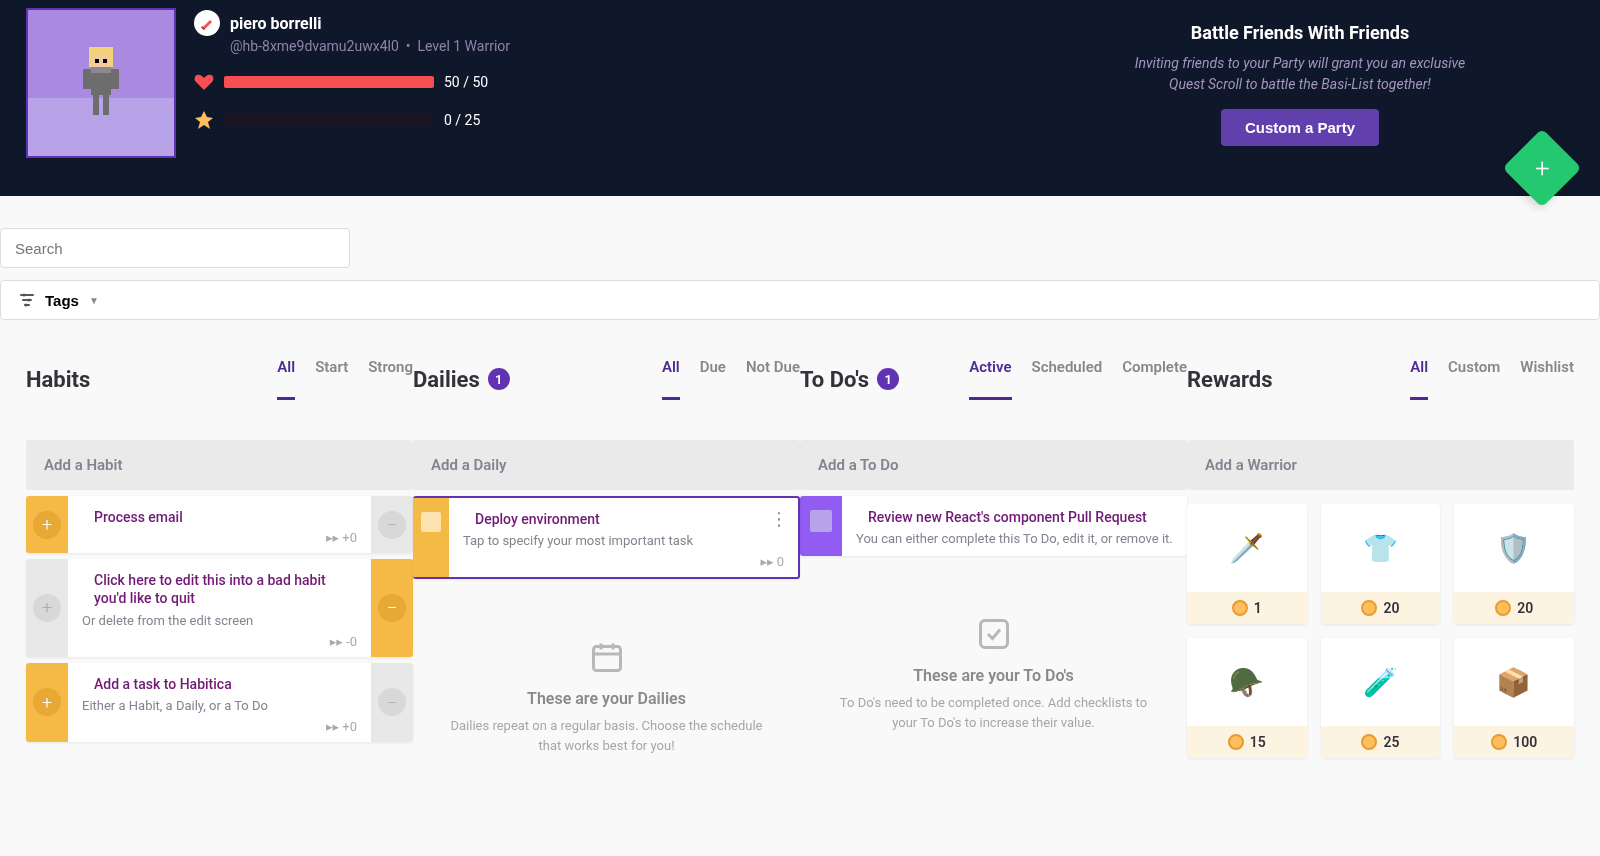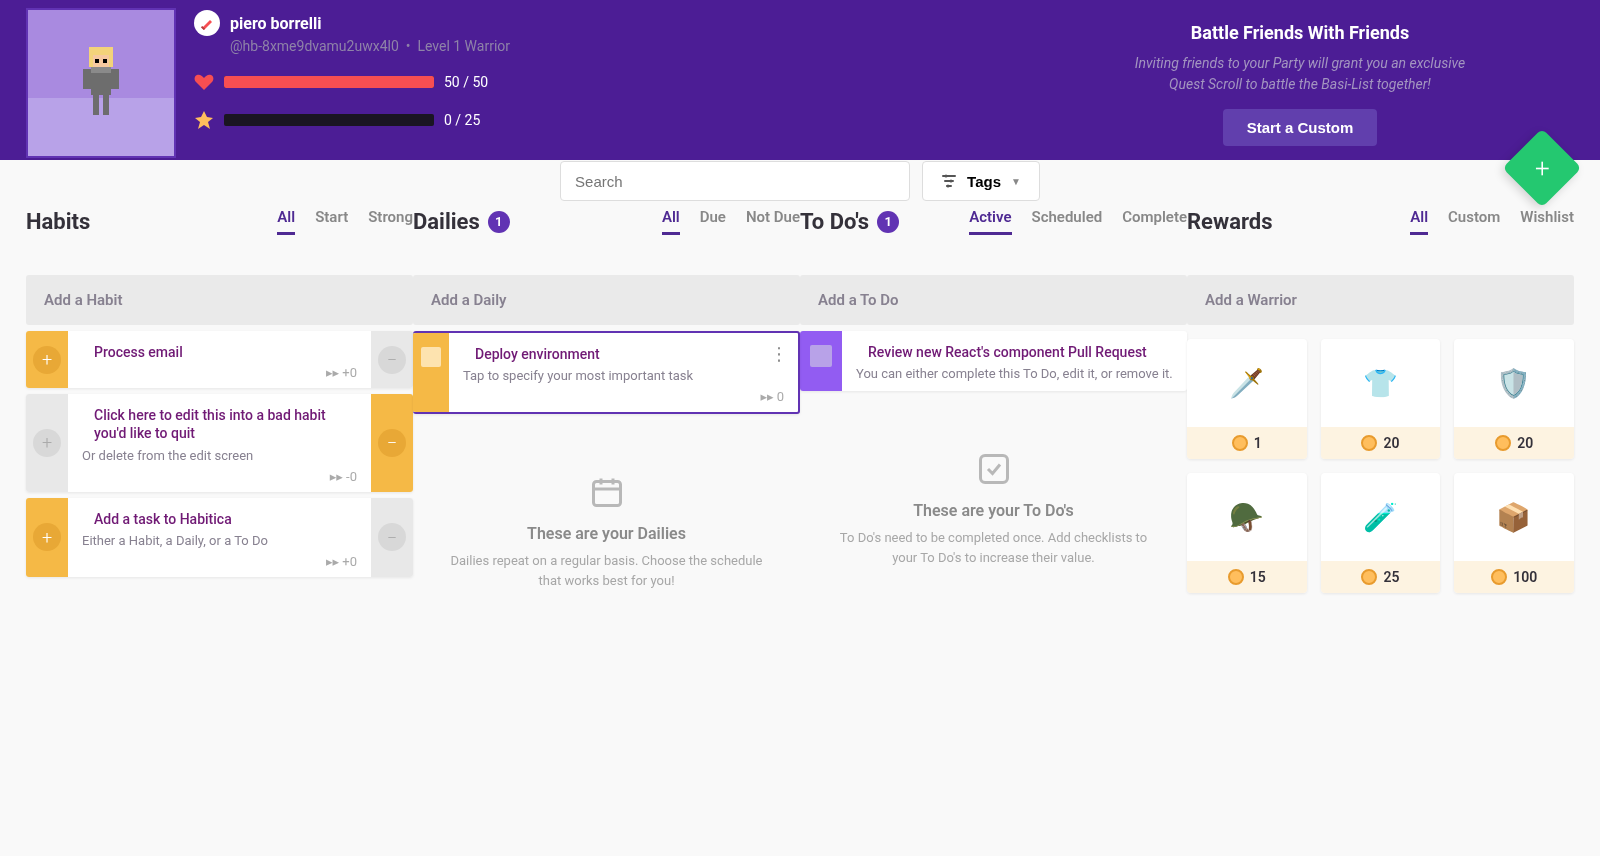--- a/index.html
+++ b/index.html
@@ -1,19 +1,19 @@
 <!DOCTYPE html>
 <html><head>
 <meta charset="utf-8">
 <style>
 * { box-sizing: border-box; margin: 0; padding: 0; }
 body { font-family: -apple-system, BlinkMacSystemFont, 'Segoe UI', Roboto, sans-serif; background: #f9f9f9; color: #34313a; width: 1600px; height: 856px; overflow: hidden; }
 
 
-.header { background: #4c1d95; height: 160px; display: flex; position: relative; }
+.header { background: #0f172a; height: 196px; display: flex; position: relative; }
 .avatar-box { width: 150px; height: 150px; margin: 8px 0 0 26px; background: #925cf2; border: 2px solid #6133b3; position: relative; }
 .avatar-box .upper { position: absolute; top: 0; left: 0; right: 0; height: 60%; background: #a98ae0; }
 .avatar-box .lower { position: absolute; bottom: 0; left: 0; right: 0; height: 40%; background: #b8a2e8; }
 .pixel-avatar { position: absolute; top: 50%; left: 50%; transform: translate(-50%,-50%); width: 52px; height: 80px; }
 .user-info { margin-left: 18px; padding-top: 10px; color: #fff; }
 .user-row { display: flex; align-items: center; gap: 10px; }
 .circle-icon { width: 26px; height: 26px; border-radius: 50%; background: #fff; display: flex; align-items: center; justify-content: center; }
 .username { font-weight: 700; font-size: 16px; }
 .user-sub { color: #8e82a8; font-size: 14px; margin-left: 36px; margin-top: 2px; }
 .stat-row { display: flex; align-items: center; gap: 10px; margin-top: 18px; }
@@ -22,32 +22,32 @@
 .stat-fill { position: absolute; top: 0; left: 0; bottom: 0; border-radius: 2px; }
 .stat-text { color: #fff; font-size: 14px; }
 .promo { position: absolute; right: 0; top: 0; width: 600px; text-align: center; color: #fff; padding-top: 22px; }
 .promo h2 { font-size: 18px; font-weight: 700; margin-bottom: 10px; }
 .promo p { color: #a395c0; font-style: italic; font-size: 14px; line-height: 1.5; }
 .promo-btn { background: #613fad; color: #fff; border: none; padding: 10px 24px; font-size: 15px; font-weight: 600; border-radius: 4px; margin-top: 14px; cursor: pointer; }
 .fab { position: absolute; right: 30px; top: 140px; width: 56px; height: 56px; background: #24c870; transform: rotate(45deg); border-radius: 6px; display: flex; align-items: center; justify-content: center; box-shadow: 0 4px 10px rgba(0,0,0,.15); cursor: pointer; z-index: 10; }
 .fab span { transform: rotate(-45deg); color: #fff; font-size: 26px; font-weight: 300; }
 
 
-.toolbar { display: flex; justify-content: center; gap: 12px; padding: 1px 0; }
+.toolbar { display: flex; justify-content: center; gap: 12px; padding: 32px 0; flex-direction: column; }
 .search-input { width: 350px; height: 40px; border: 1px solid #ddd; border-radius: 4px; padding: 0 14px; font-size: 15px; }
 .tags-btn { height: 40px; border: 1px solid #ddd; background: #fff; border-radius: 4px; padding: 0 18px; display: flex; align-items: center; gap: 10px; font-size: 15px; font-weight: 600; cursor: pointer; }
 
 
 .columns { display: flex; padding: 0 26px; }
 .col { flex: 1; }
 .col-header { display: flex; align-items: center; justify-content: space-between; padding: 6px 0 8px; }
 .col-title { font-size: 22px; font-weight: 700; display: flex; align-items: center; gap: 8px; }
 .badge { background: #6133b3; color: #fff; width: 22px; height: 22px; border-radius: 50%; font-size: 13px; display: flex; align-items: center; justify-content: center; font-weight: 600; }
 .tabs { display: flex; gap: 20px; font-size: 15px; font-weight: 600; }
-.tab { color: #888; cursor: pointer; padding-bottom: 6px; }
+.tab { color: #888; cursor: pointer; padding-bottom: 21px; }
 .tab.active { color: #4f2a93; border-bottom: 3px solid #4f2a93; }
 .add-box { background: #eaeaea; border-radius: 3px; padding: 16px 18px; color: #878190; font-size: 15px; font-weight: 600; margin-top: 32px; }
 
 
 .task-card { display: flex; background: #fff; border-radius: 3px; margin-top: 6px; box-shadow: 0 1px 3px rgba(0,0,0,.08); overflow: hidden; }
 .task-card.selected { border: 2px solid #6133b3; border-left: none; }
 .plus-side { width: 42px; display: flex; align-items: center; justify-content: center; }
 .circle-btn { width: 28px; height: 28px; border-radius: 50%; display: flex; align-items: center; justify-content: center; font-size: 18px; font-weight: 300; }
 .task-body { flex: 1; padding: 12px 14px 8px; }
 .task-title { font-size: 14px; font-weight: 500; color: #701a75; line-height: 1.3; margin-left: 12px; }
@@ -130,21 +130,21 @@
       <div class="stat-bar">
           <div class="stat-fill" id="xp-fill" style="width: 0%; background: rgb(255, 190, 93);"></div>
         </div>
       <div class="stat-text">0 / 25</div>
     </div>
   </div>
   <div class="promo">
     <h2>Battle Friends With Friends</h2>
     <p>Inviting friends to your Party will grant you an exclusive</p>
     <p>Quest Scroll to battle the Basi-List together!</p>
-    <button class="promo-btn">Start a Custom</button>
+    <button class="promo-btn">Custom a Party</button>
   </div>
   <div class="fab">
       <span>+</span>
     </div>
 </div>
 
 <div class="toolbar">
   <input class="search-input" placeholder="Search" style="">
   <button class="tags-btn">
     <svg width="16" height="16" viewBox="0 0 16 16">

